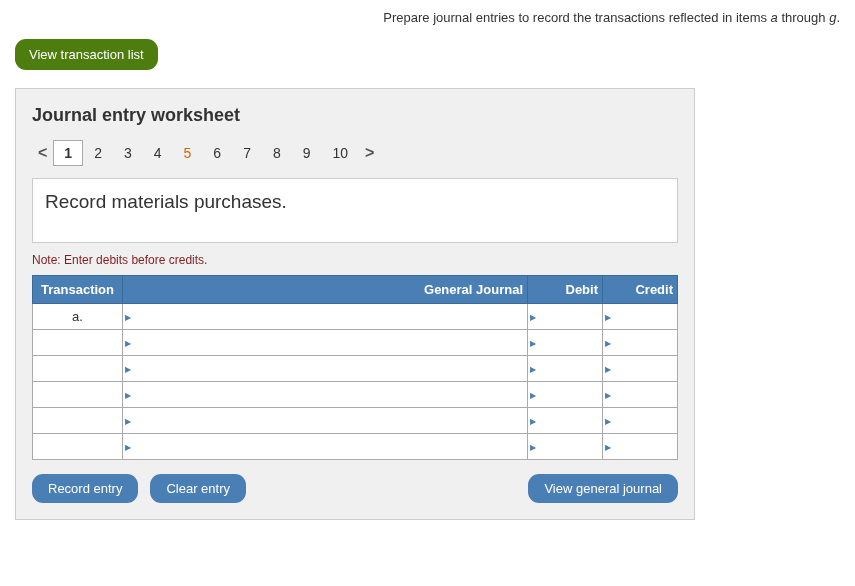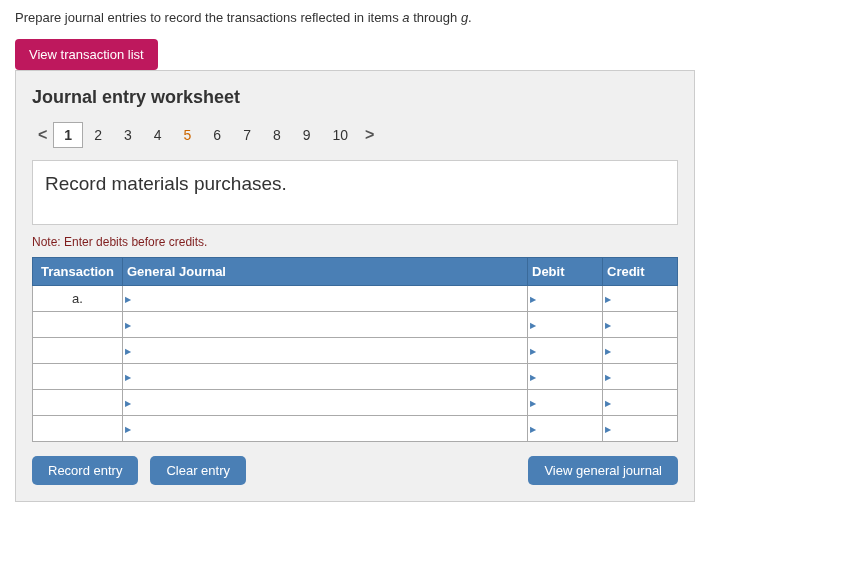--- a/index.html
+++ b/index.html
@@ -7,30 +7,32 @@
       font-family: Arial, sans-serif;
       font-size: 14px;
       background: #fff;
       color: #333;
       padding: 10px 15px;
     }
     .intro-text {
       font-size: 13px;
       margin-bottom: 14px;
       color: #333;
+      text-align: right;
     }
     .intro-text em { font-style: italic; }
     .view-btn {
-      background: #be185d;
+      background: #4d7c0f;
       color: #fff;
       border: none;
       padding: 8px 14px;
       font-size: 13px;
       cursor: pointer;
-      border-radius: 4px;
+      border-radius: 11px;
+      margin-bottom: 18px;
     }
     .worksheet-container {
       background: #f0f0f0;
       border: 1px solid #ccc;
       padding: 16px;
       width: 680px;
     }
     .worksheet-title {
       font-size: 18px;
       font-weight: bold;
@@ -82,21 +84,21 @@
       margin-top: 8px;
     }
     .journal-table {
       width: 100%;
       border-collapse: collapse;
       margin-bottom: 14px;
     }
     .journal-table th {
       background: #4a7fb5;
       color: #fff;
-      text-align: left;
+      text-align: right;
       padding: 6px 4px;
       font-size: 13px;
       border: 1px solid #3a6a9a;
     }
     .journal-table th.left { text-align: left; padding-left: 8px; }
     .journal-table td {
       border: 1px solid #aaa;
       padding: 0;
       height: 26px;
       background: #fff;
@@ -125,21 +127,21 @@
       gap: 12px;
       align-items: center;
     }
     .action-btn {
       background: #4a7fb5;
       color: #fff;
       border: none;
       padding: 7px 16px;
       font-size: 13px;
       cursor: pointer;
-      border-radius: 5px;
+      border-radius: 11px;
     }
     .btn-spacer { flex: 1; }
     
     .arrow-cell {
       position: relative;
     }
     .arrow-cell::before {
       content: '▶';
       position: absolute;
       left: 2px;

